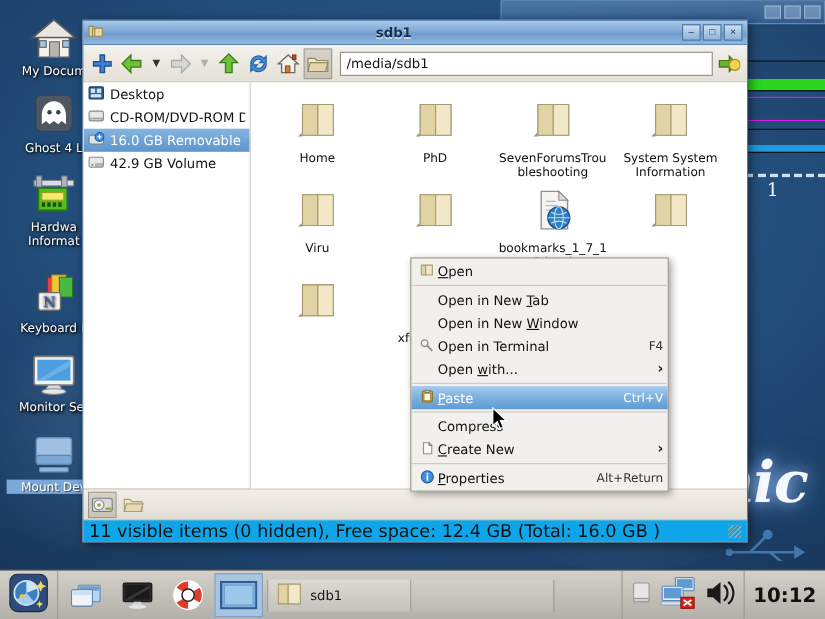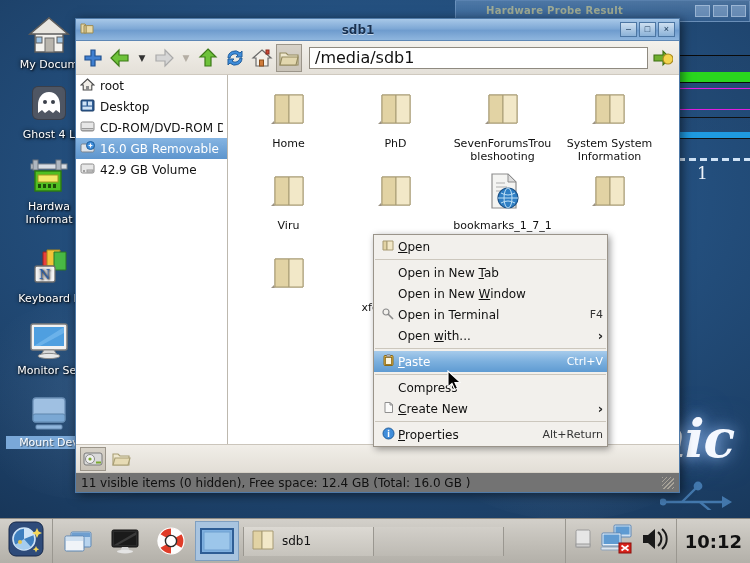--- a/index.html
+++ b/index.html
@@ -117,21 +117,21 @@
   }
   .tb-btn.pressed {
     border: 1px solid #9b958a;
     background: linear-gradient(180deg,#d7d2c8,#c9c3b8);
   }
   .tb-arrow { width: 16px; height: 28px; display:flex; align-items:center; justify-content:center;
               font-size: 9px; color: #333; cursor: pointer; }
   .tb-arrow.dim { color: #b4aea4; }
   .path-input {
     flex: 1; height: 22px; margin-left: 6px; padding: 0 5px;
-    border: 1px solid #8f8a80; background: #fff; font-size: 16px;
+    border: 1px solid #8f8a80; background: #fff; font-size: 12px;
     color: #111; font-family: "DejaVu Sans", sans-serif;
   }
   .go-btn { width: 26px; height: 28px; display:flex; align-items:center; justify-content:center; cursor:pointer; }
 
   .body-area { flex: 1; display: flex; min-height: 0; background: #ece9e3; }
   .sidebar {
     width: 152px; flex: 0 0 152px; background: #ffffff;
     border-right: 1px solid #bdb8ae; overflow: hidden;
   }
   .sb-item {
@@ -157,22 +157,22 @@
   .statusstrip {
     flex: 0 0 28px; display: flex; align-items: center;
     background: linear-gradient(180deg,#f1eee8,#e2ded6);
     border-top: 1px solid #cbc5bb; padding: 0 4px; gap: 2px;
   }
   .ss-btn { width: 26px; height: 24px; display:flex; align-items:center; justify-content:center; cursor:pointer; border:1px solid transparent;}
   .ss-btn.pressed { border:1px solid #9b958a; background: linear-gradient(180deg,#d7d2c8,#c9c3b8); }
   .ss-gap { flex: 1; }
   .statusbar {
     flex: 0 0 20px; display: flex; align-items: center;
-    font-size: 12px; color: #111; padding: 0 5px;
-    background: #737373; border-top: 1px solid #d6d1c7;
+    font-size: 16px; color: #111; padding: 0 5px;
+    background: #0ea5e9; border-top: 1px solid #d6d1c7;
   }
   .grip { margin-left:auto; width: 12px; height: 12px;
           background: repeating-linear-gradient(135deg,#a9a49a 0 1px,transparent 1px 3px); }
 
   
   .ctxmenu {
     position: absolute; left: 373px; top: 234px; width: 235px;
     background: #f2f0ec; border: 1px solid #9a948a;
     box-shadow: 2px 2px 7px rgba(0,0,0,.4); z-index: 50;
     padding: 1px 0;
@@ -231,21 +231,20 @@
       <line x1="22" y1="22" x2="36" y2="8"></line>
         <circle cx="38" cy="6" r="3.2" fill="#5b9bd8"></circle>
       <line x1="40" y1="22" x2="52" y2="32"></line>
       <path d="M62 16 l10 6 l-10 6 z" fill="#5b9bd8" stroke="none"></path>
       <circle cx="3" cy="22" r="3.4" fill="#5b9bd8" stroke="none"></circle>
     </g>
   </svg>
 </div>
 
 <div class="ghost-win">
-  <div class="gt">Hardware Probe Result</div>
   <div class="ghost-btns">
     <i></i>
     <i></i>
     <i></i>
   </div>
 </div>
 
 <div class="bar bar-green"></div>
 <div class="bar bar-magenta"></div>
 <div class="bar bar-blue"></div>
@@ -403,29 +402,20 @@
       </svg>
     </div>
   </div>
 
   <div class="body-area">
 
     <div class="sidebar">
       <div class="sb-item">
         <span>
           <svg width="15" height="15" viewBox="0 0 15 15">
-              <path d="M7.5 2 L14 8 h-2.2 v5 H3.2 V8 H1z" fill="#f1eee8" stroke="#4a4a4a" stroke-width="1.1"></path>
-              <rect x="6" y="9" width="3" height="4" fill="#8a8a8a"></rect>
-            </svg>
-        </span>
-        <span class="sb-lbl">root</span>
-      </div>
-      <div class="sb-item">
-        <span>
-          <svg width="15" height="15" viewBox="0 0 15 15">
               <rect x="1" y="2" width="13" height="11" rx="1" fill="#2e5d95" stroke="#1b3c66"></rect>
               <rect x="2.5" y="3.5" width="4" height="4" fill="#cfe2f5"></rect>
               <rect x="8" y="3.5" width="4" height="4" fill="#cfe2f5"></rect>
               <rect x="2.5" y="8.6" width="9.5" height="3" fill="#cfe2f5"></rect>
             </svg>
         </span>
         <span class="sb-lbl">Desktop</span>
       </div>
       <div class="sb-item">
         <span>

